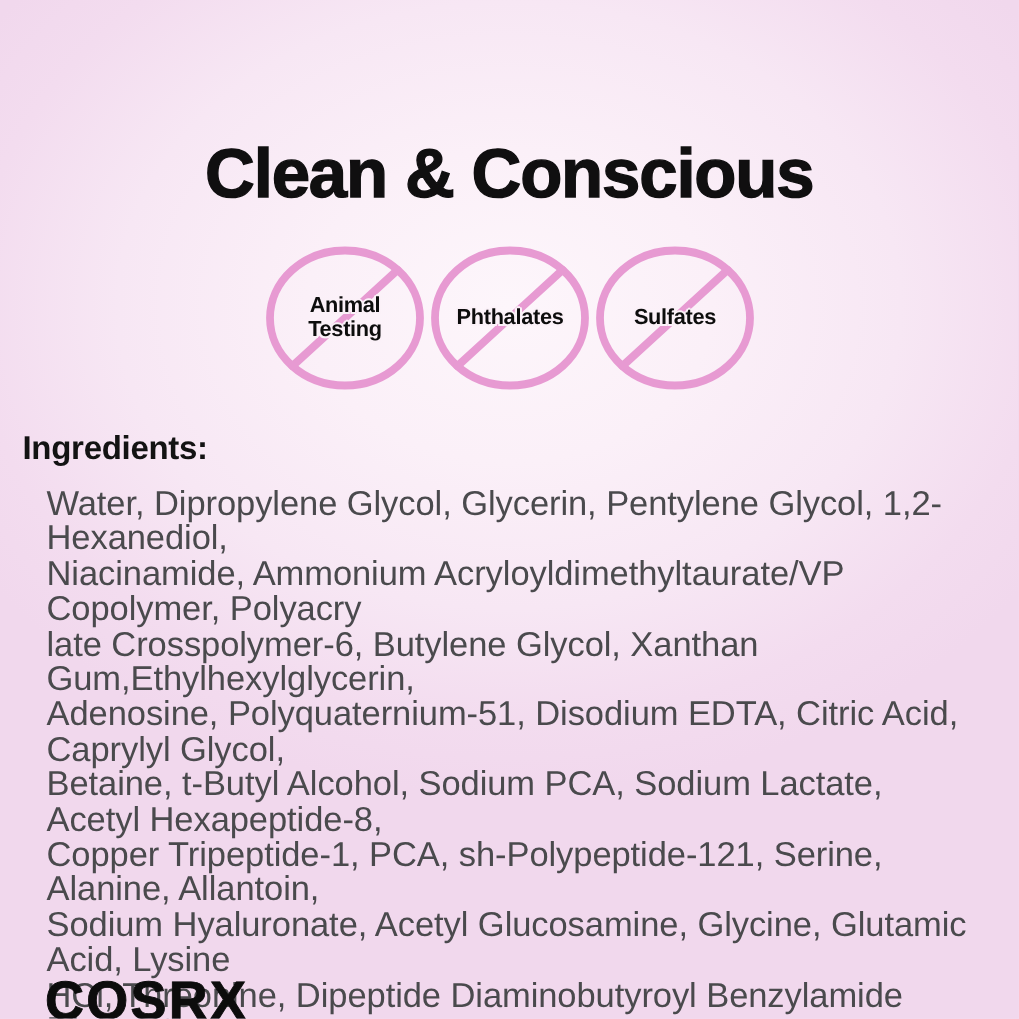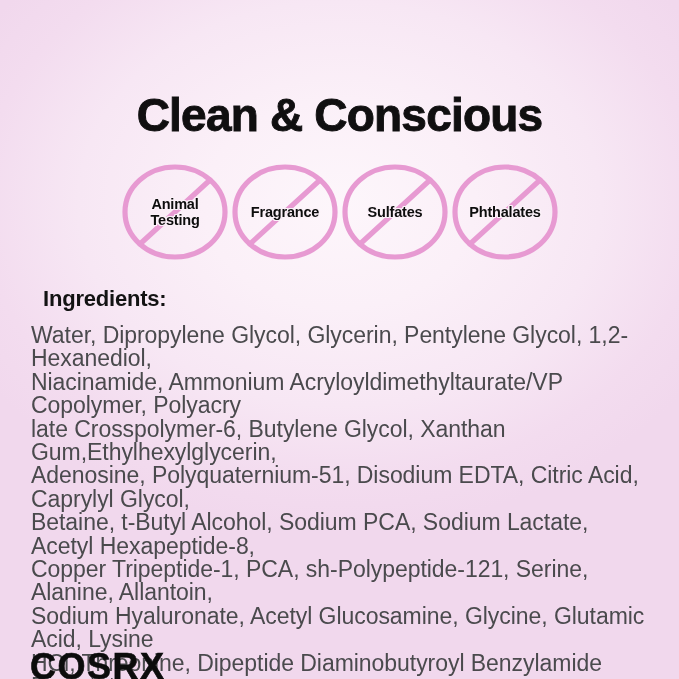--- a/index.html
+++ b/index.html
@@ -84,21 +84,21 @@
        1.4px 0 0 #fbf1f8, -1.4px 0 0 #fbf1f8,
        0 1.4px 0 #fbf1f8, 0 -1.4px 0 #fbf1f8,
        1px 1px 0 #fbf1f8, -1px -1px 0 #fbf1f8,
        1px -1px 0 #fbf1f8, -1px 1px 0 #fbf1f8;
   }
   .badge.two-line .badge-label { font-size: 14.5px; }
 
   
   .ingredients-heading {
     position: absolute;
-    left: 43px;
+    left: 15px;
     top: 286px;
     font-family: "Liberation Sans", sans-serif;
     font-weight: 700;
     font-size: 22px;
     line-height: 26px;
     color: #131313;
     letter-spacing: -0.2px;
   }
   .ingredients-body {
     position: absolute;
@@ -142,43 +142,36 @@
 
     <div class="badge two-line">
       <svg viewBox="0 0 110 98">
         <ellipse cx="55" cy="49" rx="50" ry="45" fill="none" stroke="#e79ad2" stroke-width="5.2"></ellipse>
         <line x1="20" y1="81" x2="90" y2="17" stroke="#e79ad2" stroke-width="5.2" stroke-linecap="round"></line>
       </svg>
       <div class="badge-label">Animal
 Testing</div>
     </div>
 
-    <div class="badge">
-      <svg viewBox="0 0 110 98">
-        <ellipse cx="55" cy="49" rx="50" ry="45" fill="none" stroke="#e79ad2" stroke-width="5.2"></ellipse>
-        <line x1="20" y1="81" x2="90" y2="17" stroke="#e79ad2" stroke-width="5.2" stroke-linecap="round"></line>
-      </svg>
-      <div class="badge-label">Fragrance</div>
-    </div>
 
 
     <div class="badge">
       <svg viewBox="0 0 110 98">
         <ellipse cx="55" cy="49" rx="50" ry="45" fill="none" stroke="#e79ad2" stroke-width="5.2"></ellipse>
         <line x1="20" y1="81" x2="90" y2="17" stroke="#e79ad2" stroke-width="5.2" stroke-linecap="round"></line>
       </svg>
-      <div class="badge-label">Sulfates</div>
+      <div class="badge-label">Phthalates</div>
     </div>
 
     <div class="badge">
       <svg viewBox="0 0 110 98">
         <ellipse cx="55" cy="49" rx="50" ry="45" fill="none" stroke="#e79ad2" stroke-width="5.2"></ellipse>
         <line x1="20" y1="81" x2="90" y2="17" stroke="#e79ad2" stroke-width="5.2" stroke-linecap="round"></line>
       </svg>
-      <div class="badge-label">Phthalates</div>
+      <div class="badge-label">Sulfates</div>
     </div>
 
   </div>
 
   <div class="ingredients-heading">Ingredients:</div>
   <div class="ingredients-body">Water, Dipropylene Glycol, Glycerin, Pentylene Glycol, 1,2-Hexanediol,
 Niacinamide, Ammonium Acryloyldimethyltaurate/VP Copolymer, Polyacry
 late Crosspolymer-6, Butylene Glycol, Xanthan Gum,Ethylhexylglycerin,
 Adenosine, Polyquaternium-51, Disodium EDTA, Citric Acid, Caprylyl Glycol,
 Betaine, t-Butyl Alcohol, Sodium PCA, Sodium Lactate, Acetyl Hexapeptide-8,

